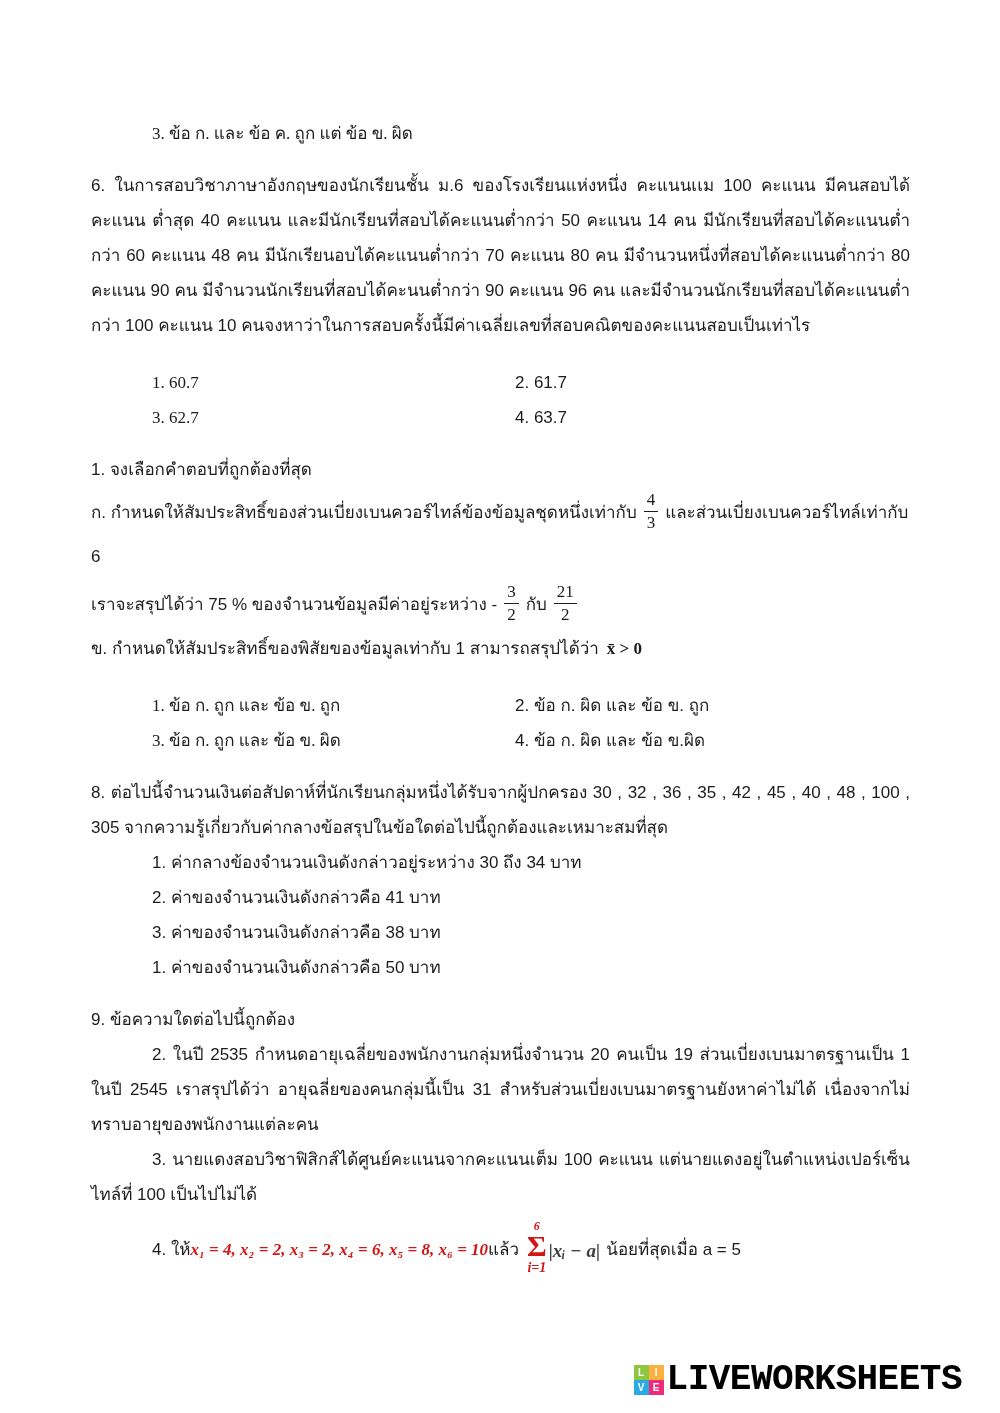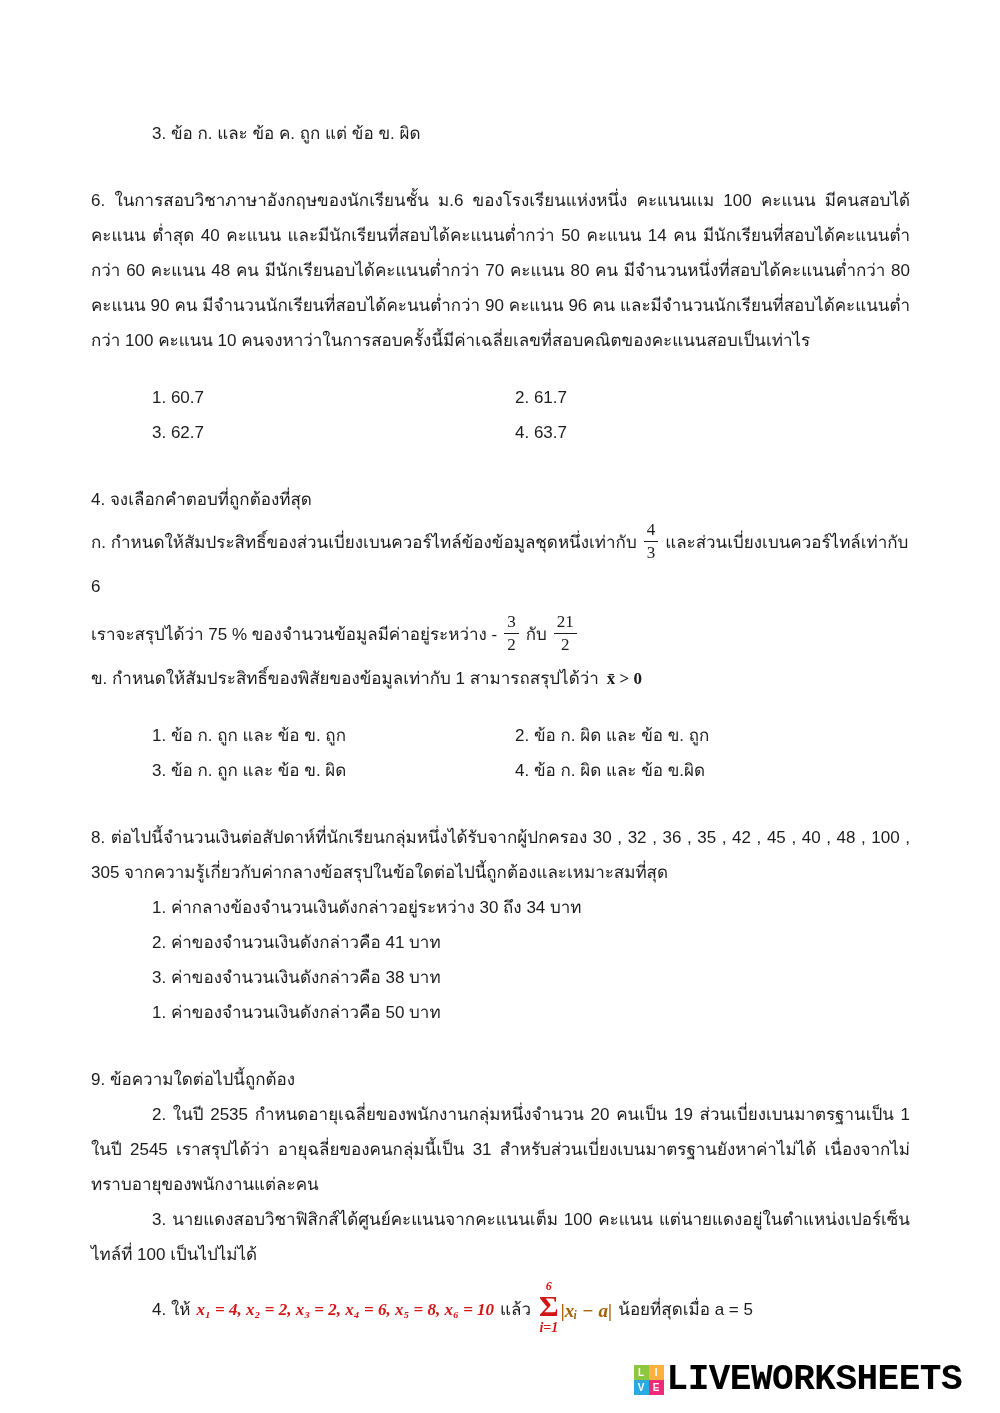--- a/index.html
+++ b/index.html
@@ -23,26 +23,26 @@
     margin: 0;
     line-height: 35px;
   }
   .justify { text-align: justify; }
   .indent { text-indent: 61px; }
   .opt-row {
     display: flex;
     padding-left: 61px;
     line-height: 35px;
   }
-  .opt-row .left { width: 363px; flex: none; }
+  .opt-row .left { width: 363px; flex: none; font-family: Liberation Serif, serif; }
   .opt-single {
     padding-left: 61px;
     line-height: 35px;
   }
-  .gap-md { margin-top: 32px; }
+  .gap-md { margin-top: 17px; }
   .gap-sm { margin-top: 22px; }
   .mline {
     line-height: 44px;
     margin: 4px 0;
   }
   .frac {
     display: inline-flex;
     flex-direction: column;
     vertical-align: middle;
     text-align: center;
@@ -61,42 +61,42 @@
   .math {
     font-family: "Liberation Serif", serif;
     font-weight: bold;
     margin-left: 8px;
   }
   .red-math {
     font-family: "Liberation Serif", serif;
     font-style: italic;
     font-weight: bold;
     color: #d21515;
-    margin: 0 6px;
+    margin: 0 0;
   }
   .sum {
     display: inline-flex;
     flex-direction: column;
     align-items: center;
     vertical-align: middle;
     line-height: 1;
     color: #d21515;
     font-family: "Liberation Serif", serif;
     margin: 0 2px 0 8px;
     position: relative;
     top: -3px;
   }
   .sum .top { font-size: 12px; font-weight: bold; font-style: italic; }
   .sum .sigma { font-size: 30px; font-weight: bold; line-height: 0.95; }
   .sum .bot { font-size: 14px; font-weight: bold; font-style: italic; text-align: right; }
   .sum-body {
     font-family: "Liberation Serif", serif;
     font-style: italic;
     font-weight: bold;
-    color: #a16207;
+    color: #404040;
     font-size: 19px;
     vertical-align: middle;
     margin-right: 6px;
   }
   .item4-line {
     line-height: 56px;
     margin-top: 10px;
     padding-left: 61px;
   }
   .brand {
@@ -149,21 +149,21 @@
 
   <div class="opt-row gap-sm">
     <span class="left">1. 60.7</span>
     <span>2. 61.7</span>
   </div>
   <div class="opt-row">
     <span class="left">3. 62.7</span>
     <span>4. 63.7</span>
   </div>
 
-  <p class="gap-md">4. จงเลือกคำตอบที่ถูกต้องที่สุด</p>
+  <p class="gap-md">1. จงเลือกคำตอบที่ถูกต้องที่สุด</p>
 
   <p class="mline">
     <span>ก. กำหนดให้สัมประสิทธิ์ของส่วนเบี่ยงเบนควอร์ไทล์ข้องข้อมูลชุดหนึ่งเท่ากับ</span><span class="frac">
         <span class="num">4</span>
         <span class="den">3</span>
       </span><span>และส่วนเบี่ยงเบนควอร์ไทล์เท่ากับ 6</span>
   </p>
 
   <p class="mline">
     <span>เราจะสรุปได้ว่า 75 % ของจำนวนข้อมูลมีค่าอยู่ระหว่าง -</span><span class="frac">

